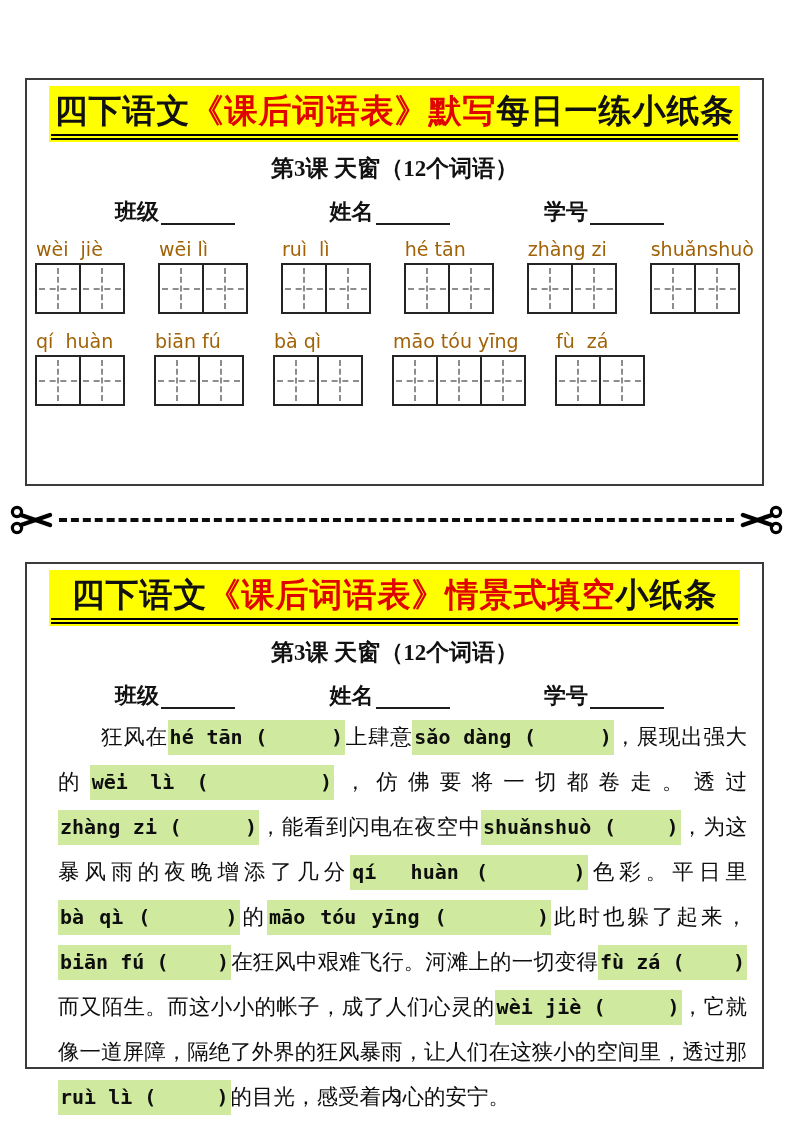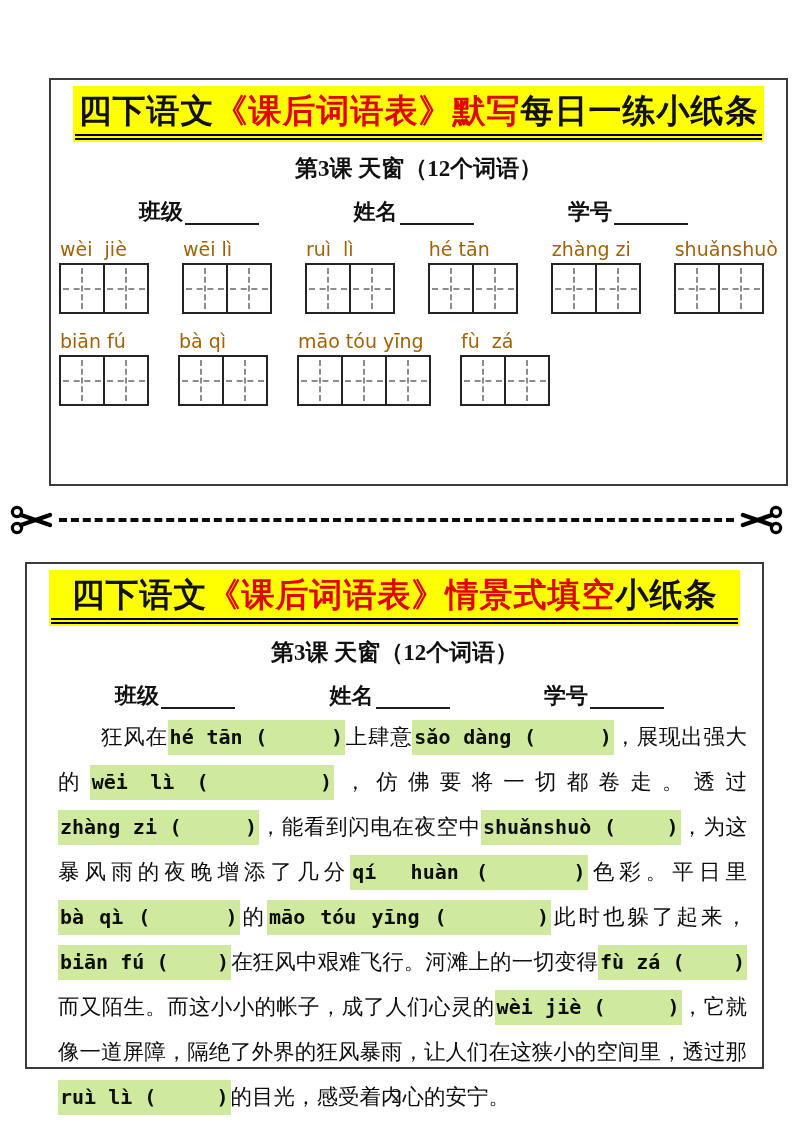--- a/index.html
+++ b/index.html
@@ -4,21 +4,21 @@
 <style>
   html,body{margin:0;padding:0;}
   body{
     width:793px;height:1121px;overflow:hidden;background:#ffffff;position:relative;
     font-family:"Liberation Serif","DejaVu Serif",serif;color:#111;
   }
   .sheet{
     position:absolute;left:25px;width:739px;background:#fff;
     border:2px solid #3b3b3b;box-sizing:border-box;
   }
-  #sheet1{top:78px;height:408px;margin-left:24px;}
+  #sheet1{top:78px;height:408px;}
   #sheet2{top:562px;height:507px;}
 
   .title-bar{
     margin:6px 22px 0 22px;background:#ffff00;text-align:center;
     padding:3px 0 2px 0;
   }
   .title-inner{
     display:block;margin:0 2px;border-bottom:6px double #000;
     padding:2px 0 3px 0;
     font-family:"Liberation Sans","DejaVu Sans",sans-serif;
@@ -146,20 +146,27 @@
       </div>
       <div class="word">
         <div class="pinyin">shuǎnshuò</div>
         <div class="grid">
           <div class="cell"></div>
           <div class="cell"></div>
         </div>
       </div>
     </div>
   <div class="word-row" id="row2">
+      <div class="word">
+        <div class="pinyin">qí  huàn</div>
+        <div class="grid">
+          <div class="cell"></div>
+          <div class="cell"></div>
+        </div>
+      </div>
       <div class="word">
         <div class="pinyin">biān fú</div>
         <div class="grid">
           <div class="cell"></div>
           <div class="cell"></div>
         </div>
       </div>
       <div class="word">
         <div class="pinyin">bà qì</div>
         <div class="grid">

